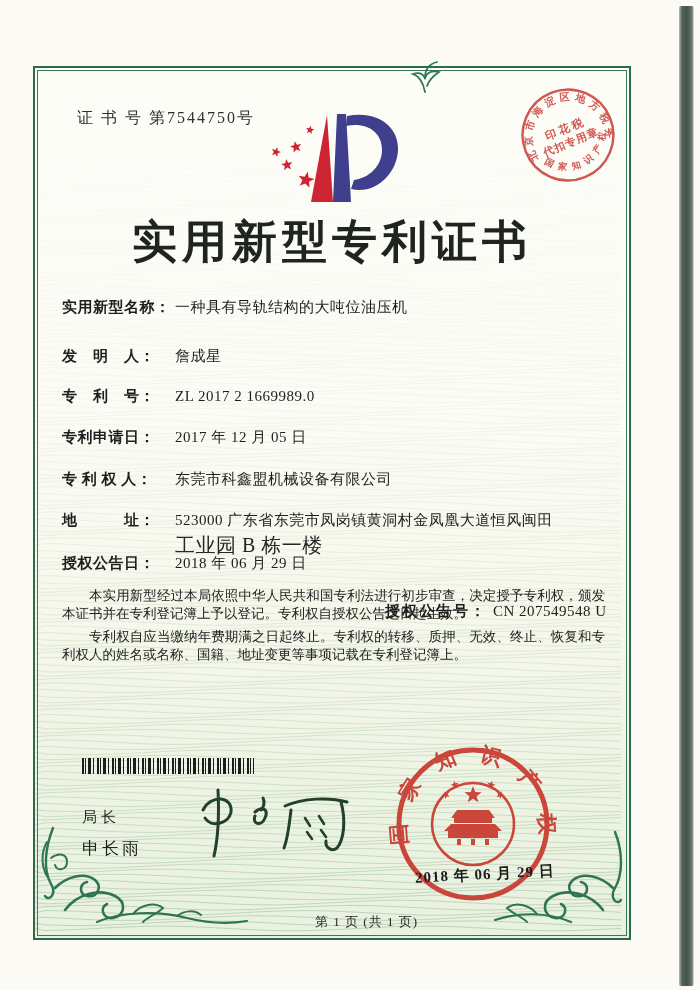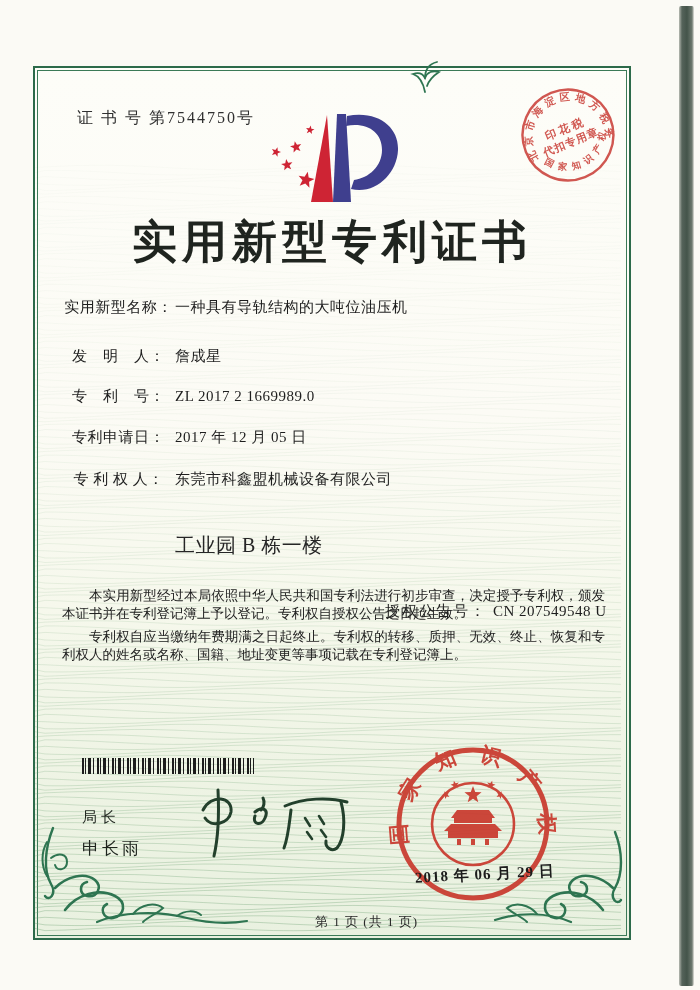--- a/index.html
+++ b/index.html
@@ -38,21 +38,21 @@
     text-align:center; font-size:45px; font-weight:700;
     letter-spacing:5px; color:#1f241f;
   }
   .tax-stamp {
     position:absolute; left:482px; top:16px; width:102px; height:102px;
     transform:rotate(-22deg); opacity:.92;
   }
   .sprout { position:absolute; left:370px; top:-16px; width:40px; height:42px; }
 
   .field { position:absolute; left:27px; font-size:15px; white-space:nowrap; color:#1e1e1e; }
-  .field .lab { display:inline-block; width:113px; font-weight:400; letter-spacing:.5px;text-align:center; }
+  .field .lab { display:inline-block; width:113px; font-weight:700; letter-spacing:.5px; }
   .field .val { font-weight:500; letter-spacing:.5px; }
   .addr-line2 { position:absolute; left:140px; top:464px; font-size:20px; letter-spacing:.5px; }
   .field.right-pair { left:350px; }
   .field.right-pair .lab { width:auto; margin-right:6px; letter-spacing:2px;margin-top:48px; }
 
   .paras {
     position:absolute; left:27px; top:519px; width:543px;
     font-size:13.5px; line-height:18px; text-align:justify;
     color:#222;
   }
@@ -312,21 +312,27 @@
   </div>
   <div class="field" style="top:319px">
     <span class="lab">专　利　号：</span><span class="val">ZL 2017 2 1669989.0</span>
   </div>
   <div class="field" style="top:360px">
     <span class="lab">专利申请日：</span><span class="val">2017 年 12 月 05 日</span>
   </div>
   <div class="field" style="top:402px">
     <span class="lab">专 利 权 人：</span><span class="val">东莞市科鑫盟机械设备有限公司</span>
   </div>
+  <div class="field" style="top:443px">
+    <span class="lab">地　　　址：</span><span class="val">523000 广东省东莞市凤岗镇黄洞村金凤凰大道恒风闽田</span>
+  </div>
   <div class="addr-line2">工业园 B 栋一楼</div>
+  <div class="field" style="top:486px">
+    <span class="lab">授权公告日：</span><span class="val">2018 年 06 月 29 日</span>
+  </div>
   <div class="field right-pair" style="top:486px">
     <span class="lab">授权公告号：</span><span class="val">CN 207549548 U</span>
   </div>
 
   <div class="paras">
     <p>本实用新型经过本局依照中华人民共和国专利法进行初步审查，决定授予专利权，颁发本证书并在专利登记簿上予以登记。专利权自授权公告之日起生效。</p>
     <p>专利权自应当缴纳年费期满之日起终止。专利权的转移、质押、无效、终止、恢复和专利权人的姓名或名称、国籍、地址变更等事项记载在专利登记簿上。</p>
   </div>
 
   <div class="barcode"></div>

